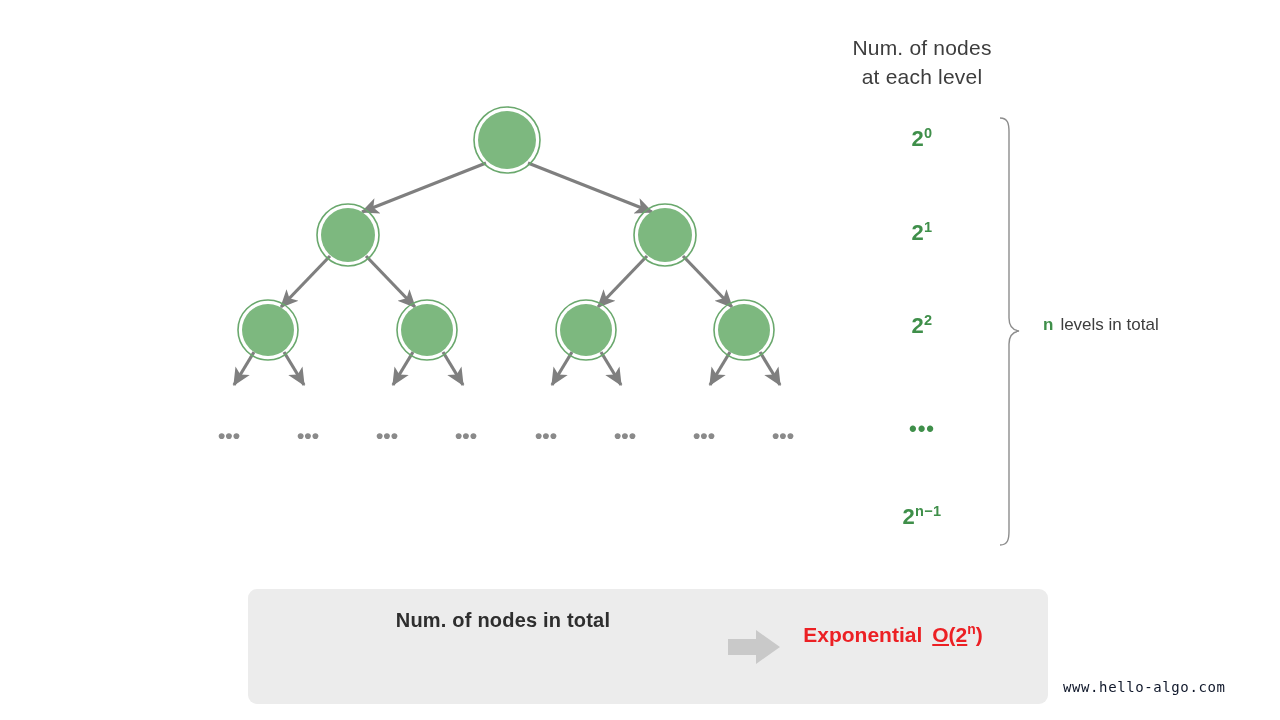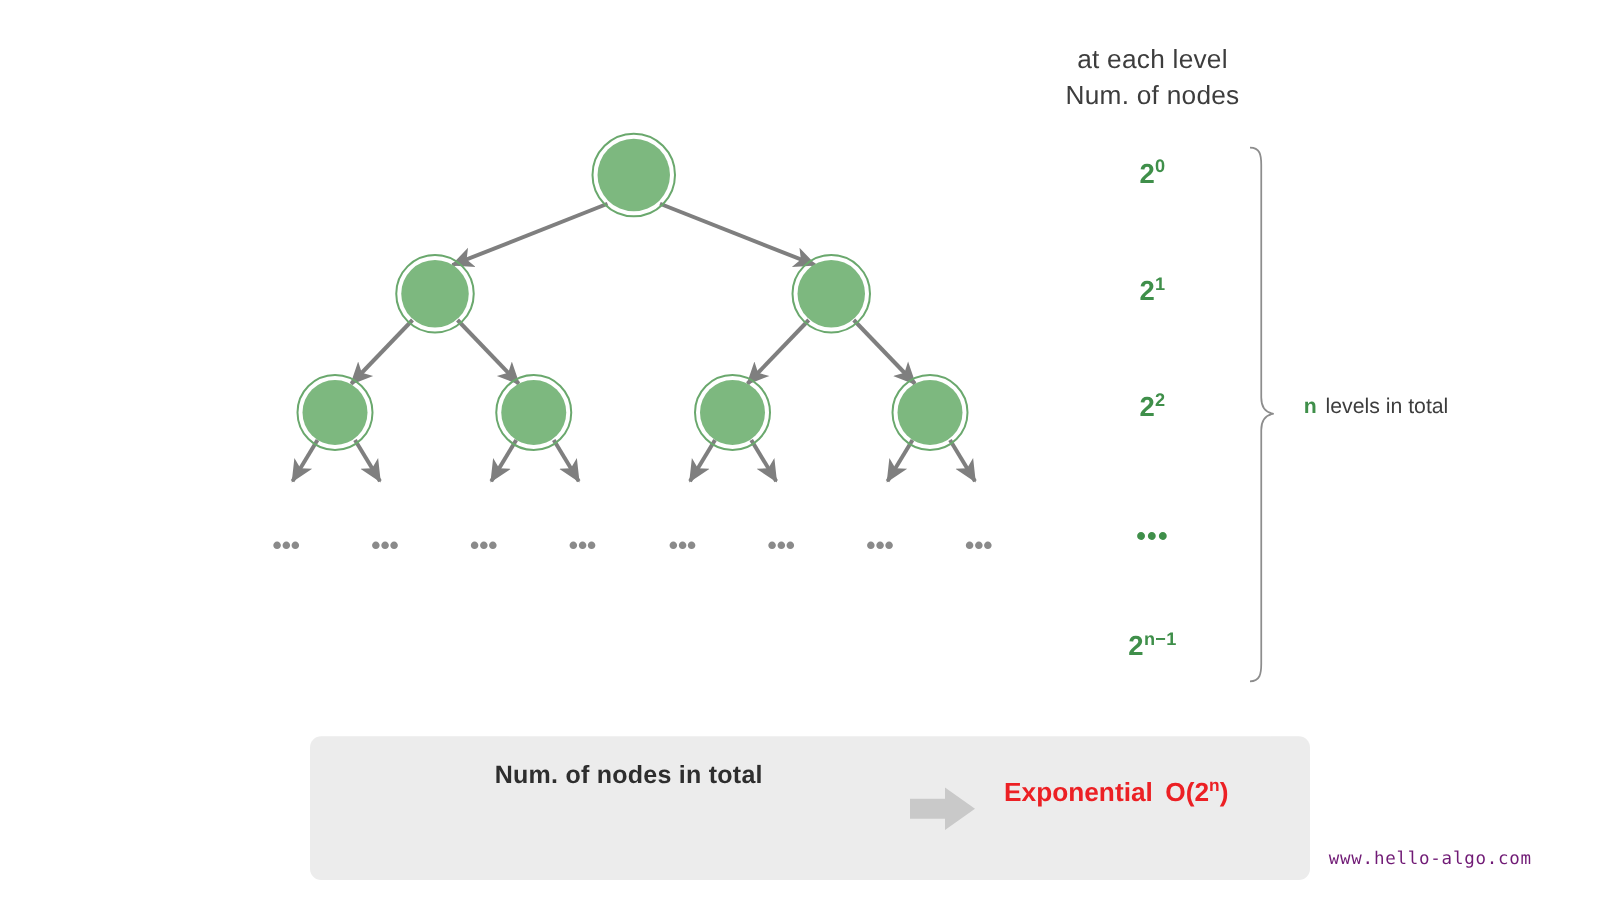--- a/index.html
+++ b/index.html
@@ -130,20 +130,21 @@
   }
   .summary-result {
     margin-top: 14px;
     font-size: 21px;
     font-weight: bold;
     color: #ec2024;
     white-space: nowrap;
   }
   .summary-result .bigo {
     margin-left: 10px;
+    text-decoration: underline;
   }
   .summary-result sup {
     font-size: 0.66em;
     vertical-align: super;
     line-height: 0;
   }
   .arrow-block {
     position: absolute;
     left: 478px;
     top: 38px;
@@ -151,21 +152,21 @@
     height: 40px;
   }
 
   
   .watermark {
     position: absolute;
     left: 1063px;
     top: 679px;
     font-family: "DejaVu Sans Mono", monospace;
     font-size: 14px;
-    color: #701a75;
+    color: #0f172a;
     letter-spacing: 0.6px;
   }
 </style>
 </head>
 <body>
 
 <svg id="tree-svg" viewBox="0 0 1280 720">
   <defs>
     <marker id="arrowhead" markerWidth="6" markerHeight="6" refX="5.2" refY="3" orient="auto" markerUnits="strokeWidth">
       <path d="M0,0.4 L5.6,3 L0,5.6 L1.4,3 Z" fill="#7f7f7f"></path>
@@ -238,22 +239,22 @@
              C1008,118 1009,124 1009,132
              L1009,318
              C1009,326 1012,330 1019,331
              C1012,332 1009,336 1009,344
              L1009,531
              C1009,539 1008,545 1000,545" fill="none" stroke="#8d8d8d" stroke-width="1.4"></path>
   </g>
 </svg>
 
 <div class="col-header">
+  <div>Num. of nodes</div>
   <div>at each level</div>
-  <div>Num. of nodes</div>
 </div>
 
 <div class="level-label lv0"><span>2</span><sup>0</sup></div>
 
 <div class="level-label lv1"><span>2</span><sup>1</sup></div>
 
 <div class="level-label lv2"><span>2</span><sup>2</sup></div>
 
 <div class="level-label lvdots">•••</div>
 

